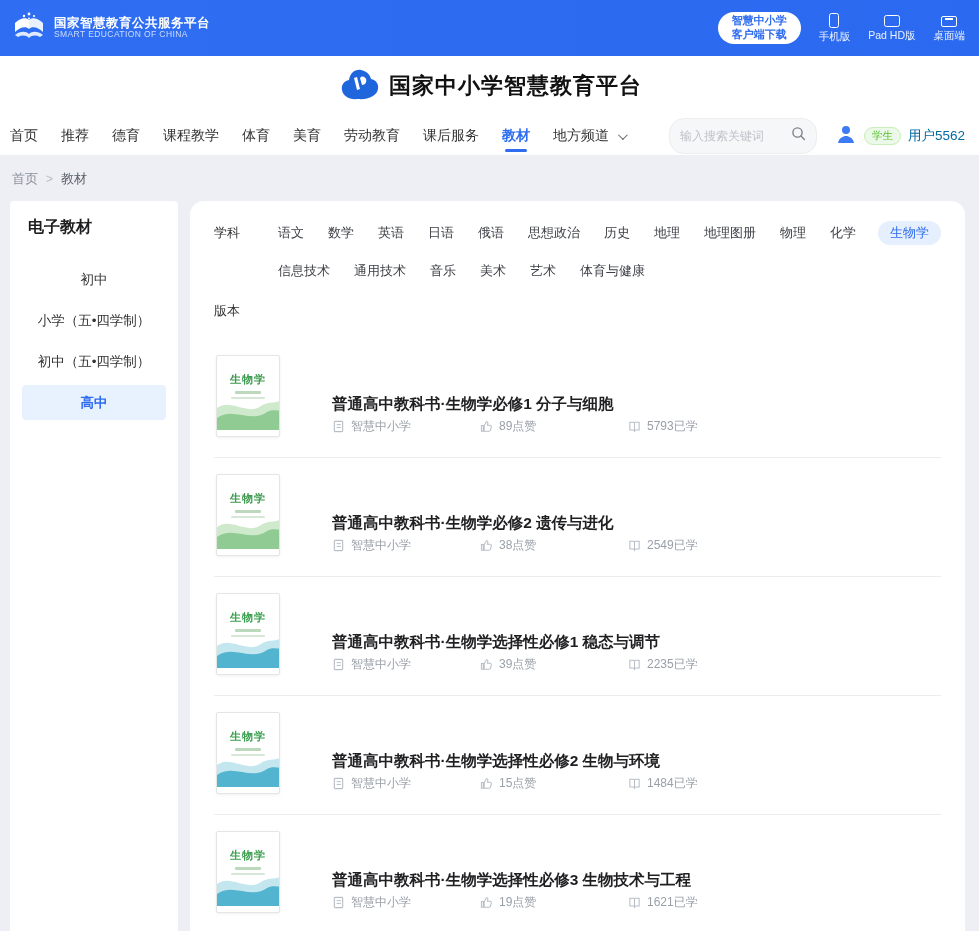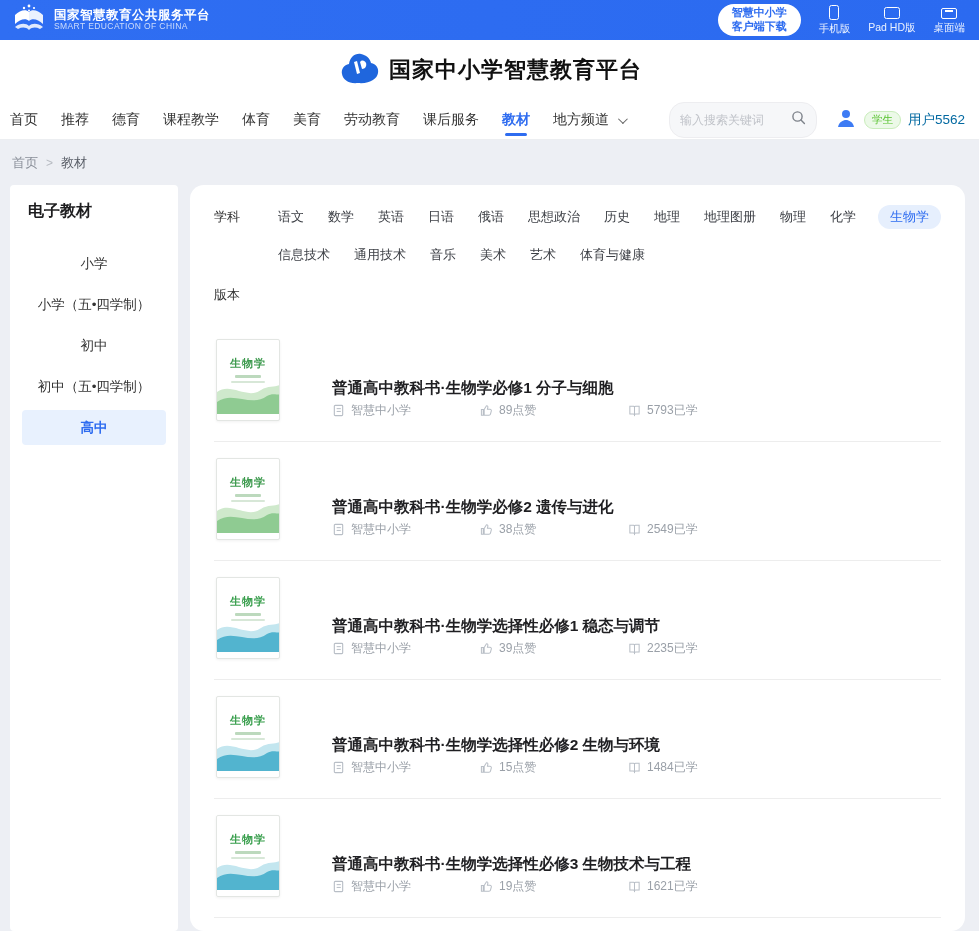--- a/index.html
+++ b/index.html
@@ -1,20 +1,20 @@
 <!DOCTYPE html>
 <html><head>
 <meta charset="utf-8">
 <style>
   * { margin:0; padding:0; box-sizing:border-box; }
   html,body { width:979px; height:931px; overflow:hidden; background:#edeff4;
     font-family:"Liberation Sans","DejaVu Sans",sans-serif; color:#333; }
 
   
-  .topbar { height:40px; background:linear-gradient(90deg,#2f6ef2,#2b6af0);
+  .topbar { height:56px; background:linear-gradient(90deg,#2f6ef2,#2b6af0);
     display:flex; align-items:center; padding:0 14px 0 12px; }
   .tb-logo { display:flex; align-items:center; gap:8px; }
   .tb-logo-text { display:flex; flex-direction:column; line-height:1.15; }
   .tb-title { color:#fff; font-size:12.5px; font-weight:bold; letter-spacing:.5px; }
   .tb-sub { color:rgba(255,255,255,.75); font-size:8.5px; letter-spacing:.4px; }
   .tb-spacer { flex:1; }
   .tb-right { display:flex; align-items:center; gap:18px; }
   .dl-btn { background:#fff; border-radius:16px; padding:2px 14px; text-align:center;
     color:#2e6cf0; font-size:11px; font-weight:bold; line-height:1.25; cursor:pointer; }
   .dev-item { display:flex; flex-direction:column; align-items:center; gap:2px;
@@ -192,23 +192,22 @@
   <span class="crumb">首页</span>
   <span class="crumb-sep">&gt;</span>
   <span class="crumb crumb-last">教材</span>
 </div>
 
 <div class="content">
 
   <div class="panel sidebar">
     <div class="sb-title">电子教材</div>
     <div class="sb-list">
-      <div class="sb-item">小学</div>
+      <div class="sb-item">初中</div>
       <div class="sb-item">小学（五•四学制）</div>
-      <div class="sb-item">初中</div>
       <div class="sb-item">初中（五•四学制）</div>
       <div class="sb-item active">高中</div>
     </div>
   </div>
 
   <div class="panel main">
 
     <div class="filter-row">
       <div class="filter-label">学科</div>
       <div class="filter-opts">

